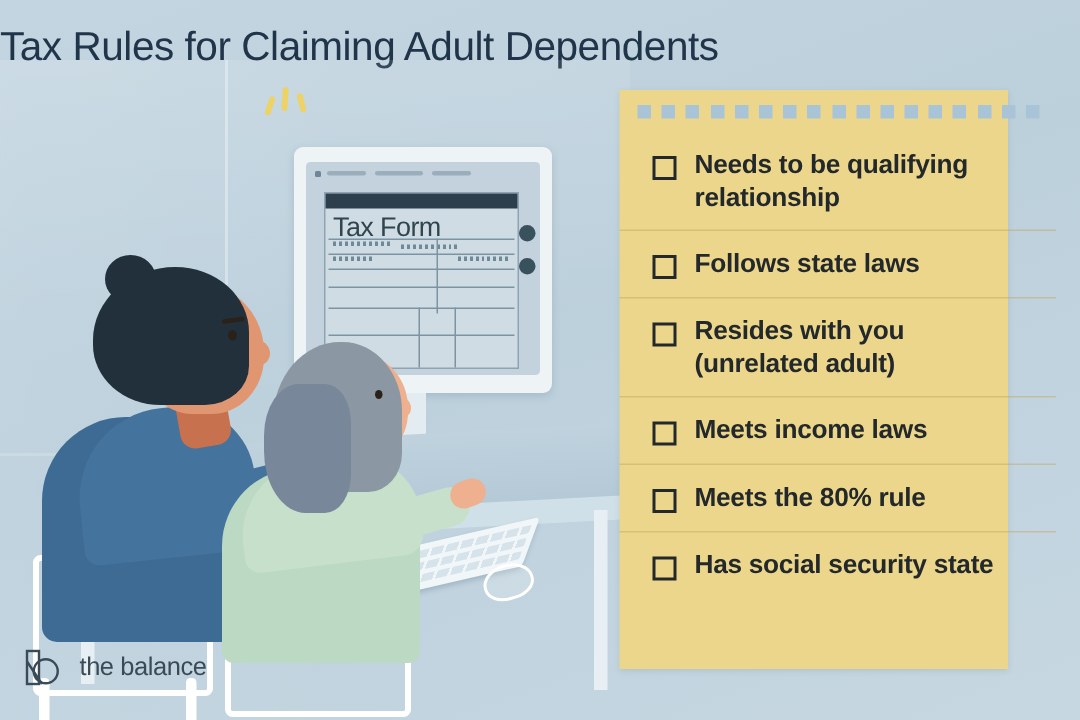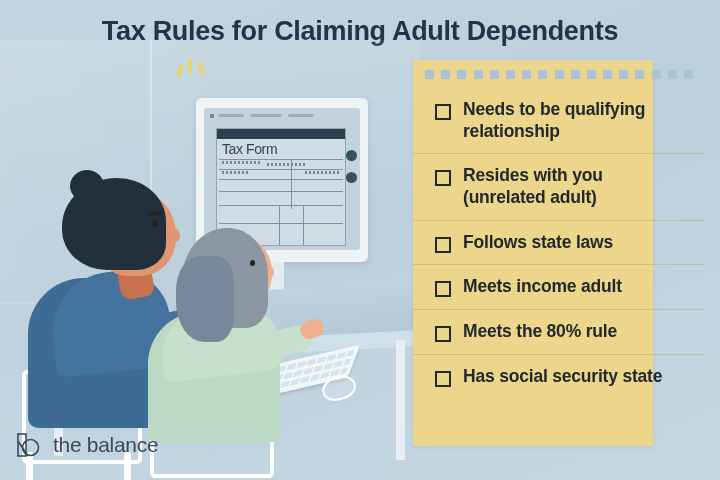--- a/index.html
+++ b/index.html
@@ -16,23 +16,23 @@
     font-family: "Liberation Sans", sans-serif;
     user-select: none;
   }
 
   
   .title {
     position: absolute;
     left: 0;
     top: 16px;
     width: 720px;
-    text-align: center;
+    text-align: left;
     font-size: 27px;
-    font-weight: bold;
+    font-weight: normal;
     letter-spacing: -0.3px;
     color: #20354a;
     font-family: "Liberation Sans", sans-serif;
   }
 
   
   .illus {
     position: absolute;
     left: 0;
     top: 40px;
@@ -97,21 +97,21 @@
     border: 1px solid #8ea4b2;
   }
   .doc-head {
     position: absolute;
     left: 0; top: 0; width: 128px; height: 10px;
     background: #2d3f4c;
   }
   .doc-title {
     position: absolute;
     left: 5px; top: 12px;
-    font-size: 14px;
+    font-size: 18px;
     color: #31454f;
     font-family: "Liberation Sans", sans-serif;
     letter-spacing: -0.4px;
   }
   .doc-line {
     position: absolute;
     background: #7c93a2;
     height: 1px;
   }
   .doc-vline {
@@ -362,21 +362,21 @@
     background: #eeb08e;
     border-radius: 9px;
     transform: rotate(-20deg);
   }
 
   
   .panel {
     position: absolute;
     left: 413px;
     top: 60px;
-    width: 240px;
+    width: 259px;
     height: 386px;
     background: #ecd68c;
     box-shadow: 0 1px 4px rgba(70,90,60,0.14);
   }
   .perf {
     position: absolute;
     left: 12px;
     top: 10px;
     width: 268px;
     height: 9px;
@@ -425,21 +425,21 @@
   
   .logo {
     position: absolute;
     left: 14px;
     bottom: 20px;
     display: flex;
     align-items: center;
     gap: 9px;
   }
   .logo-text {
-    font-size: 21px;
+    font-size: 17px;
     color: #3a4b57;
     letter-spacing: -0.3px;
     font-family: "Liberation Sans", sans-serif;
   }
 </style>
 </head>
 <body>
 
 <div id="infographic">
 
@@ -550,29 +550,29 @@
       <i></i>
     </div>
 
     <div class="items">
       <div class="item">
         <span class="cbox"></span>
         <span class="itxt">Needs to be qualifying relationship</span>
       </div>
       <div class="item">
         <span class="cbox"></span>
-        <span class="itxt">Resides with you (unrelated adult)</span>
+        <span class="itxt">Follows state laws</span>
       </div>
       <div class="item">
         <span class="cbox"></span>
-        <span class="itxt">Follows state laws</span>
+        <span class="itxt">Resides with you (unrelated adult)</span>
       </div>
       <div class="item">
         <span class="cbox"></span>
-        <span class="itxt">Meets income adult</span>
+        <span class="itxt">Meets income laws</span>
       </div>
       <div class="item">
         <span class="cbox"></span>
         <span class="itxt">Meets the 80% rule</span>
       </div>
       <div class="item">
         <span class="cbox"></span>
         <span class="itxt">Has social security state</span>
       </div>
     </div>

